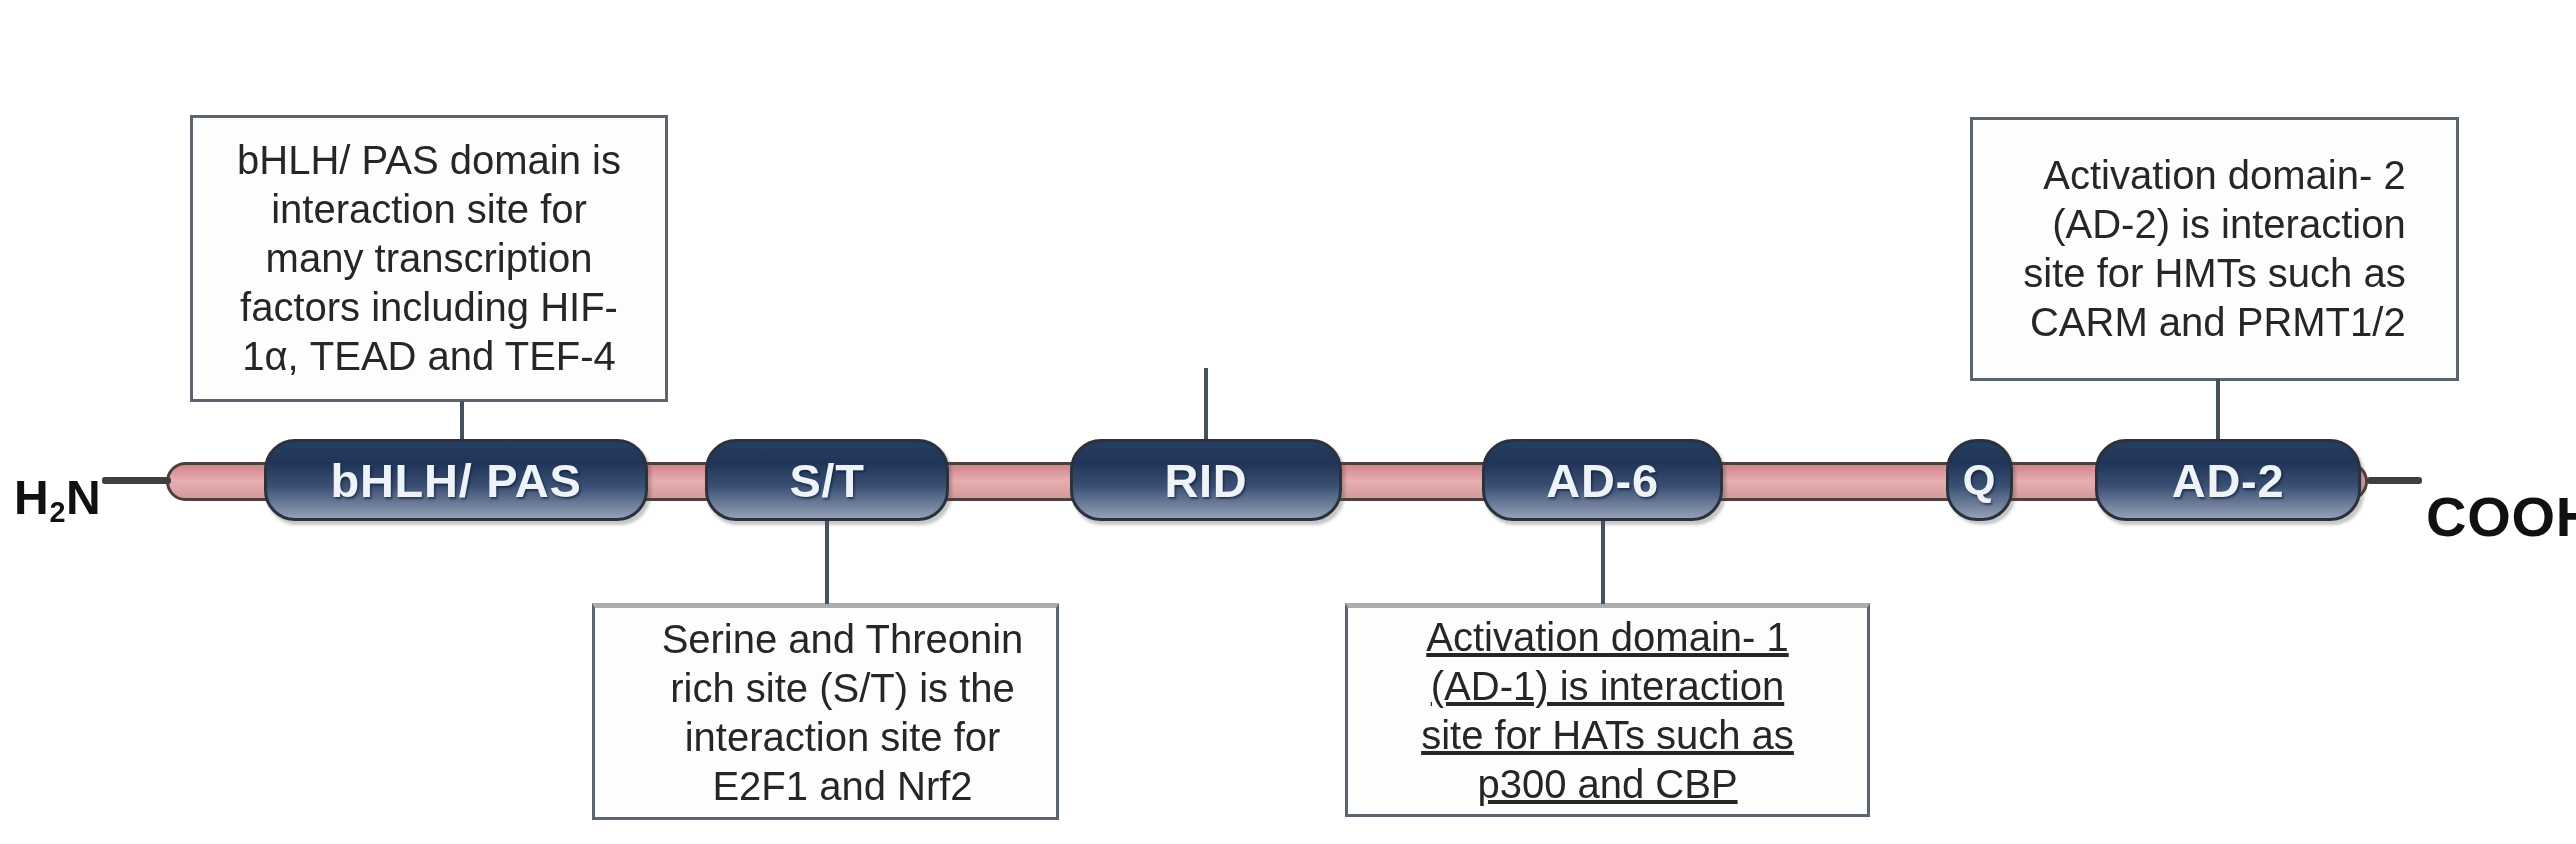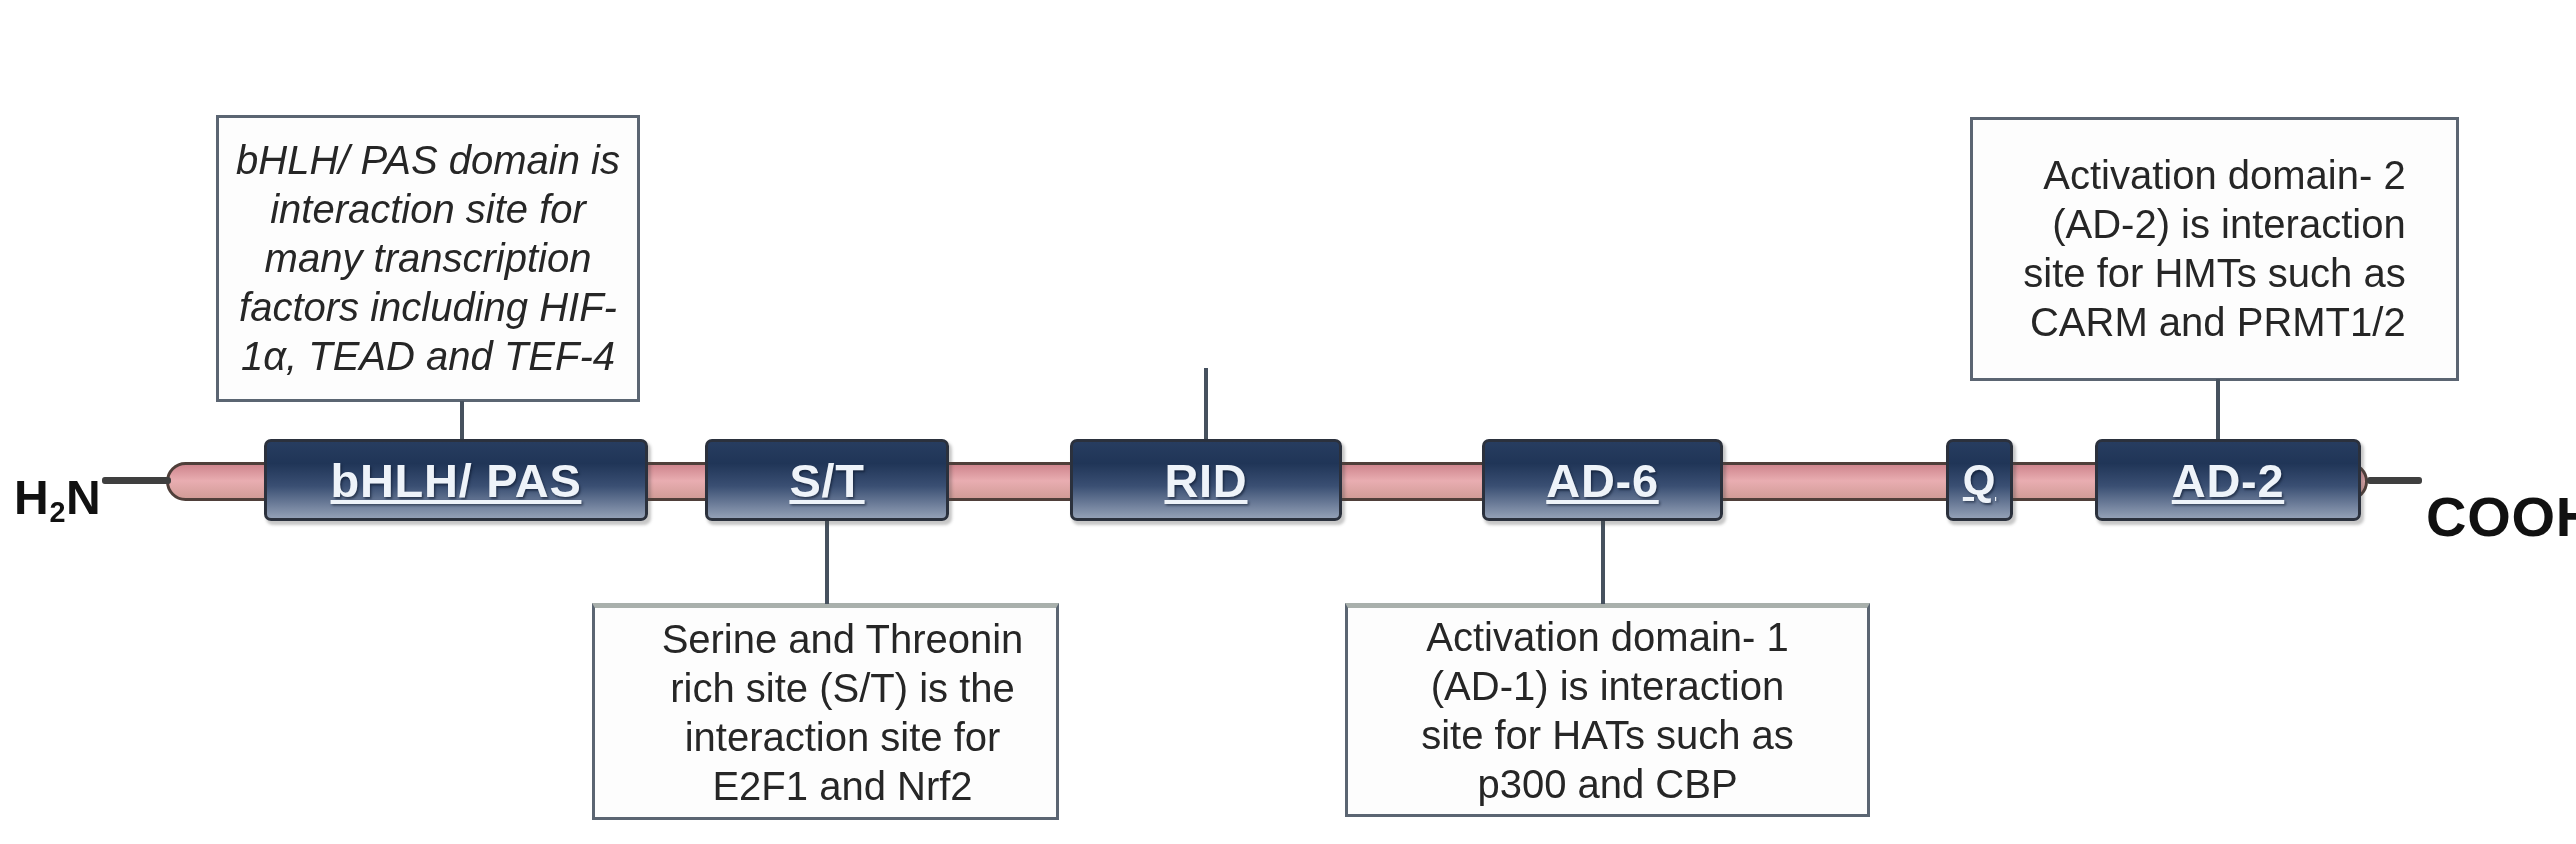--- a/index.html
+++ b/index.html
@@ -28,50 +28,49 @@
     position:absolute;font-weight:bold;color:var(--terminal-text,#111);
     font-size:48px;line-height:1;letter-spacing:0.7px;
   }
   #n-terminus{left:14px;top:454px;margin-top:20px;}
   #c-terminus{left:2426px;top:457px;font-size:56px;margin-top:32px;}
   .terminus sub{font-size:0.60em;vertical-align:-0.28em;}
 
   
   .domain{
     position:absolute;top:439px;height:82px;box-sizing:border-box;
-    border:3.6px solid var(--domain-border,#2b313d);border-radius:7px;
+    border:3.6px solid var(--domain-border,#2b313d);border-radius:31px;
     background:linear-gradient(180deg,var(--domain-top,#273d60) 0%,var(--domain-mid,#203557) 28%,var(--domain-low,#3a4f73) 58%,var(--domain-bottom,#93a0b6) 100%);
     display:flex;align-items:center;justify-content:center;
     color:var(--domain-text,#eef3f9);font-weight:bold;font-size:47px;
     letter-spacing:0.7px;text-shadow:1.5px 1.5px 2.2px rgba(10,20,40,.55);
     box-shadow:2.9px 3.6px 2.9px rgba(70,70,70,.3);
-    text-decoration:underline;
   }
   #d-bhlh{left:264px;width:384px;}
   #d-st{left:705px;width:244px;}
   #d-rid{left:1070px;width:272px;}
   #d-ad1{left:1482px;width:241px;}
   #d-q{left:1946px;width:67px;font-size:42px;}
   #d-ad2{left:2095px;width:266px;}
 
   
   .note{
     position:absolute;box-sizing:border-box;
     border:3.6px solid var(--note-border,#5b6572);
     background:var(--note-bg,#fdfdfd);
     color:var(--note-text,#262626);
     font-size:40px;line-height:49px;text-align:center;
     display:flex;align-items:center;justify-content:center;
     white-space:pre-line;
   }
-  #n-bhlh{left:216px;top:115px;width:424px;height:287px;font-style:italic;}
+  #n-bhlh{left:190px;top:115px;width:478px;height:287px;}
   #n-rid{left:1018px;top:16px;width:410px;height:353px;}
   #n-ad2{left:1970px;top:117px;width:489px;height:264px;text-align:right;}
   #n-st{left:592px;top:603px;width:467px;height:217px;border-top:5.1px solid #a9b0ac;padding-left:34px;}
-  #n-ad1{left:1345px;top:603px;width:525px;height:214px;border-top:5.1px solid #a9b0ac;}
+  #n-ad1{left:1345px;top:603px;width:525px;height:214px;border-top:5.1px solid #a9b0ac;text-decoration:underline;}
 
   .callout{
     position:absolute;width:3.6px;background:var(--callout,#46515e);
   }
   #c-bhlh{left:460px;top:401px;height:41px;}
   #c-rid{left:1204px;top:368px;height:74px;}
   #c-ad2{left:2216px;top:379px;height:63px;}
   #c-st{left:825px;top:519px;height:85px;}
   #c-ad1{left:1601px;top:519px;height:85px;}
 </style>

